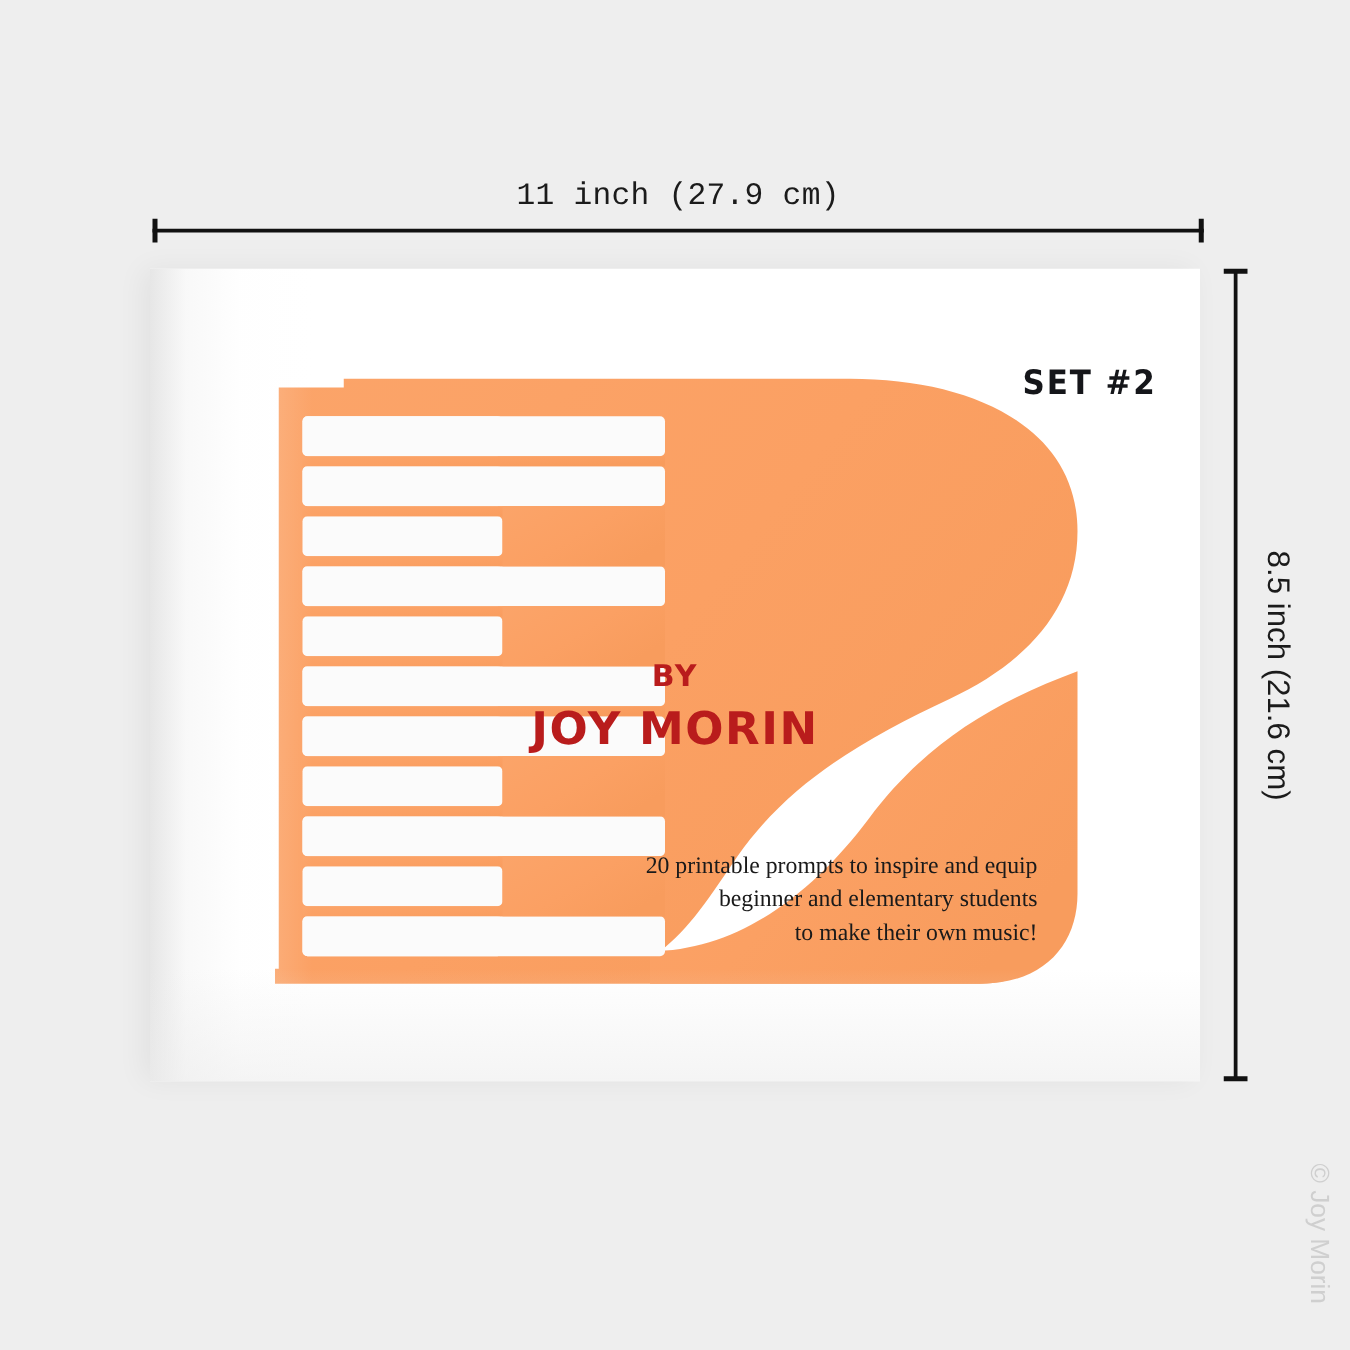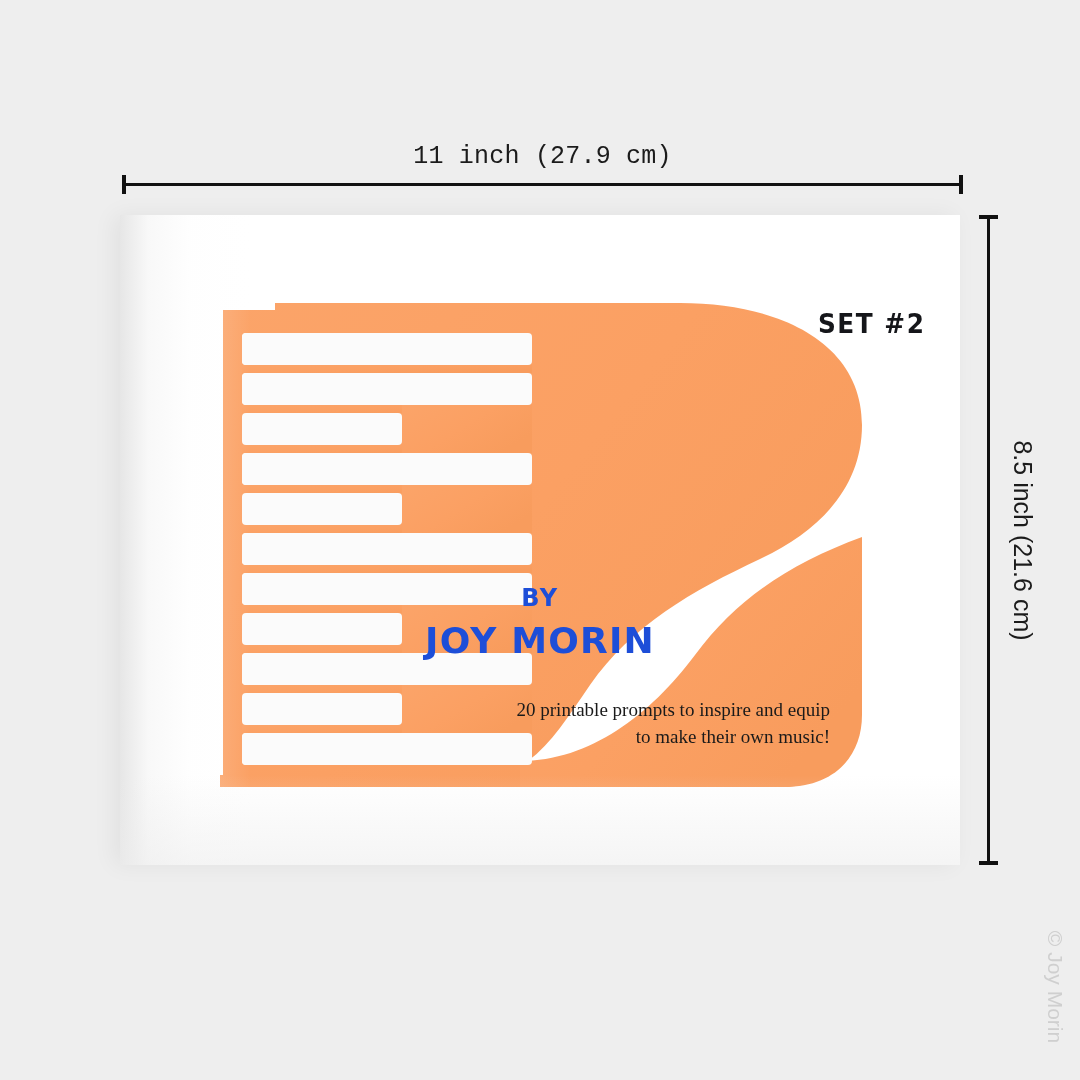--- a/index.html
+++ b/index.html
@@ -121,21 +121,21 @@
 
   
   .piano-art {
     position: absolute;
     left: 0; top: 0;
     width: 840px;
     height: 650px;
   }
 
   
-  .cover-text { position: absolute; left: 0; top: 17px; width: 840px; height: 650px; }
+  .cover-text { position: absolute; left: 0; top: 0; width: 840px; height: 650px; }
 
   .set-badge {
     position: absolute;
     right: 36px;
     top: 76px;
     font-size: 27px;
     font-weight: 700;
     letter-spacing: 1.5px;
     color: #15161a;
     font-family: "DejaVu Sans", sans-serif;
@@ -169,24 +169,23 @@
     margin-top: 6px;
     transform: scaleX(1.06);
   }
 
   .byline {
     position: absolute;
     left: 0;
     top: 312px;
     width: 840px;
     text-align: center;
-    color: #1d4ed8;
+    color: #b91c1c;
     font-family: "DejaVu Sans", sans-serif;
     font-weight: 700;
-    margin-top: 40px;
   }
   .byline-by   { font-size: 24px; letter-spacing: 1.5px; }
   .byline-name { font-size: 36px; letter-spacing: 1.2px; margin-top: 8px; }
 
   .blurb {
     position: absolute;
     left: 380px;
     top: 465px;
     width: 330px;
     text-align: right;
@@ -329,20 +328,21 @@
       <div class="set-badge">SET #2</div>
 
 
       <div class="byline">
         <div class="byline-by">BY</div>
         <div class="byline-name">JOY MORIN</div>
       </div>
 
       <div class="blurb">
         <div>20 printable prompts to inspire and equip</div>
+        <div>beginner and elementary students</div>
         <div>to make their own music!</div>
       </div>
 
     </div>
   </div>
 
   <div class="watermark">
     <span>© Joy Morin</span>
   </div>
 

